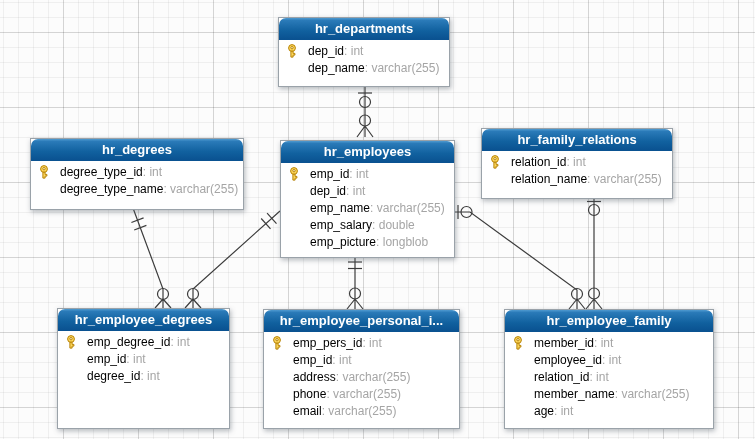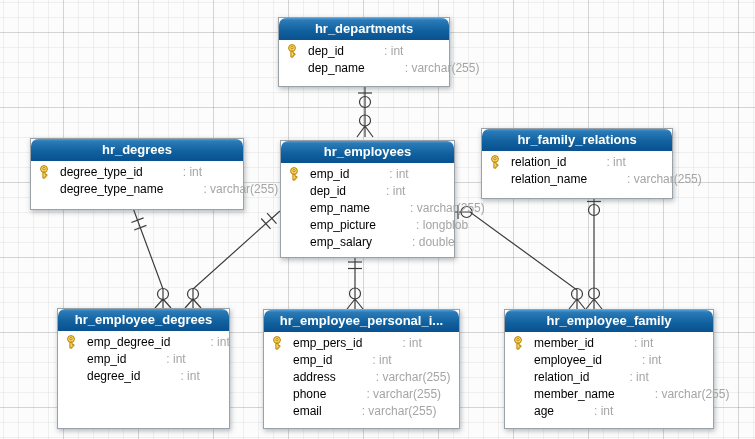--- a/index.html
+++ b/index.html
@@ -24,21 +24,21 @@
   .hd{
     height:21px;line-height:21px;text-align:center;color:#fff;font-weight:bold;
     font-size:13px;border-radius:7px 7px 0 0;white-space:nowrap;overflow:hidden;
     background:linear-gradient(180deg,#4f9ad0 0%,#2a7ab8 12%,#11619f 60%,#0a5291 100%);
     border-bottom:1px solid #0a5291;
   }
   .bd{padding:4px 6px 0 4px;}
   .row{display:flex;align-items:flex-start;height:17px;font-size:12px;white-space:nowrap;}
   .ic{width:25px;flex:0 0 25px;display:flex;justify-content:flex-start;padding-left:3px;box-sizing:border-box;}
   .nm{color:#000;}
-  .tp{color:#a5a5a5;padding-left:40px;}
+  .tp{color:#a5a5a5;}
   .tp::before{content:": ";}
 </style>
 </head>
 <body>
 
 <div class="canvas">
 
   <svg class="wires" viewBox="0 0 755 439">
     <g>
       <path d="M365 85 V126"></path>
@@ -153,28 +153,28 @@
         <span class="nm">dep_id</span>
           <span class="tp">int</span>
       </div>
       <div class="row">
         <span class="ic"></span>
         <span class="nm">emp_name</span>
           <span class="tp">varchar(255)</span>
       </div>
       <div class="row">
         <span class="ic"></span>
+        <span class="nm">emp_salary</span>
+          <span class="tp">double</span>
+      </div>
+      <div class="row">
+        <span class="ic"></span>
         <span class="nm">emp_picture</span>
           <span class="tp">longblob</span>
       </div>
-      <div class="row">
-        <span class="ic"></span>
-        <span class="nm">emp_salary</span>
-          <span class="tp">double</span>
-      </div>
     </div>
   </div>
 
   <div class="tbl" style="left:481px;top:128px;width:190px;height:69px">
     <div class="hd">hr_family_relations</div>
     <div class="bd">
       <div class="row">
         <span class="ic">
             <svg width="13" height="14" viewBox="0 0 13 14">
               <g stroke="#b58105" stroke-width="1" fill="#ffd95e">

